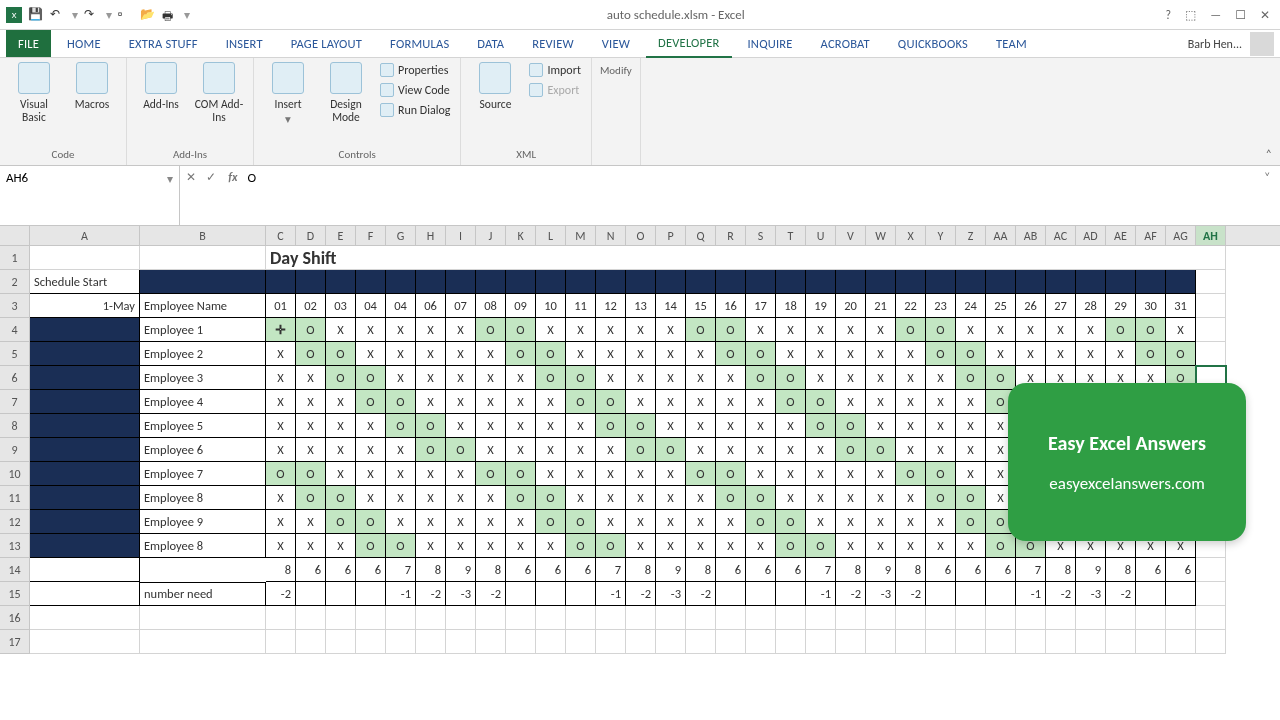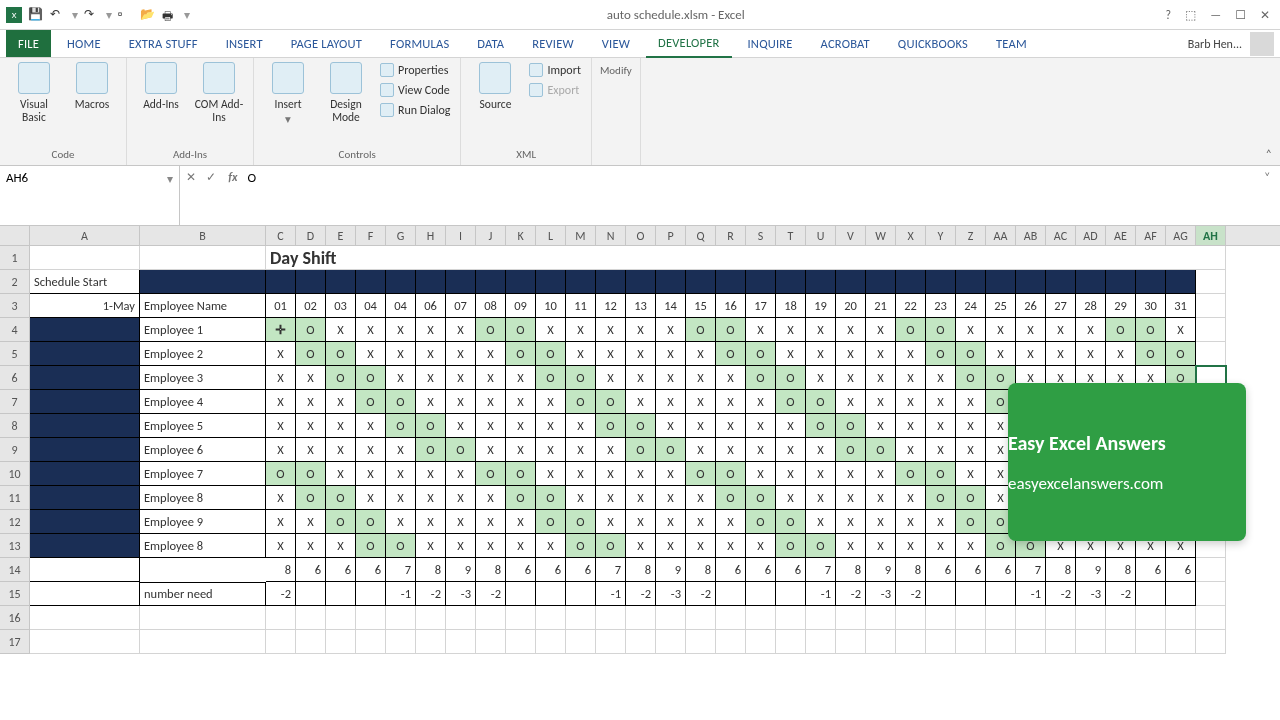--- a/index.html
+++ b/index.html
@@ -56,21 +56,21 @@
 .cell { border-right: 1px solid #d4d4d4; border-bottom: 1px solid #d4d4d4; font-size: 12.5px; padding: 0 4px; display: flex; align-items: center; overflow: hidden; white-space: nowrap; flex-shrink: 0; }
 .cell.hdr { border-right: 1px solid #000; border-bottom: 1px solid #000; }
 .cell.c { justify-content: center; }
 .cell.r { justify-content: flex-end; }
 .cell.navy { background: #1a2e55; }
 .cell.green { background: #c3e6c3; }
 .cell.bigtitle { font-size: 18px; font-weight: bold; }
 .cell.selected { outline: 2px solid #217346; outline-offset: -1px; }
 
 
-.watermark { position: absolute; right: 34px; top: 383px; width: 238px; height: 158px; background: #2f9e44; border-radius: 8px; color: #fff; display: flex; flex-direction: column; justify-content: center; gap: 18px; font-family: Georgia, serif; font-weight: bold; box-shadow: 0 3px 8px rgba(0,0,0,.2); }
+.watermark { position: absolute; right: 34px; top: 383px; width: 238px; height: 158px; background: #2f9e44; border-radius: 18px; color: #fff; display: flex; flex-direction: column; align-items: center; justify-content: center; gap: 18px; font-family: Georgia, serif; font-weight: bold; box-shadow: 0 3px 8px rgba(0,0,0,.2); }
 .watermark .l1 { font-size: 20px; }
 .watermark .l2 { font-size: 17px; font-weight: normal; }
 
 
 .ico-excel { background: #217346; color: #fff; font-size: 9px; text-align: center; line-height: 16px; }
 .ico-save::before { content: "💾"; }
 .ico-undo::before { content: "↶"; }
 .ico-redo::before { content: "↷"; }
 .ico-new::before { content: "▫"; }
 .ico-open::before { content: "📂"; }

